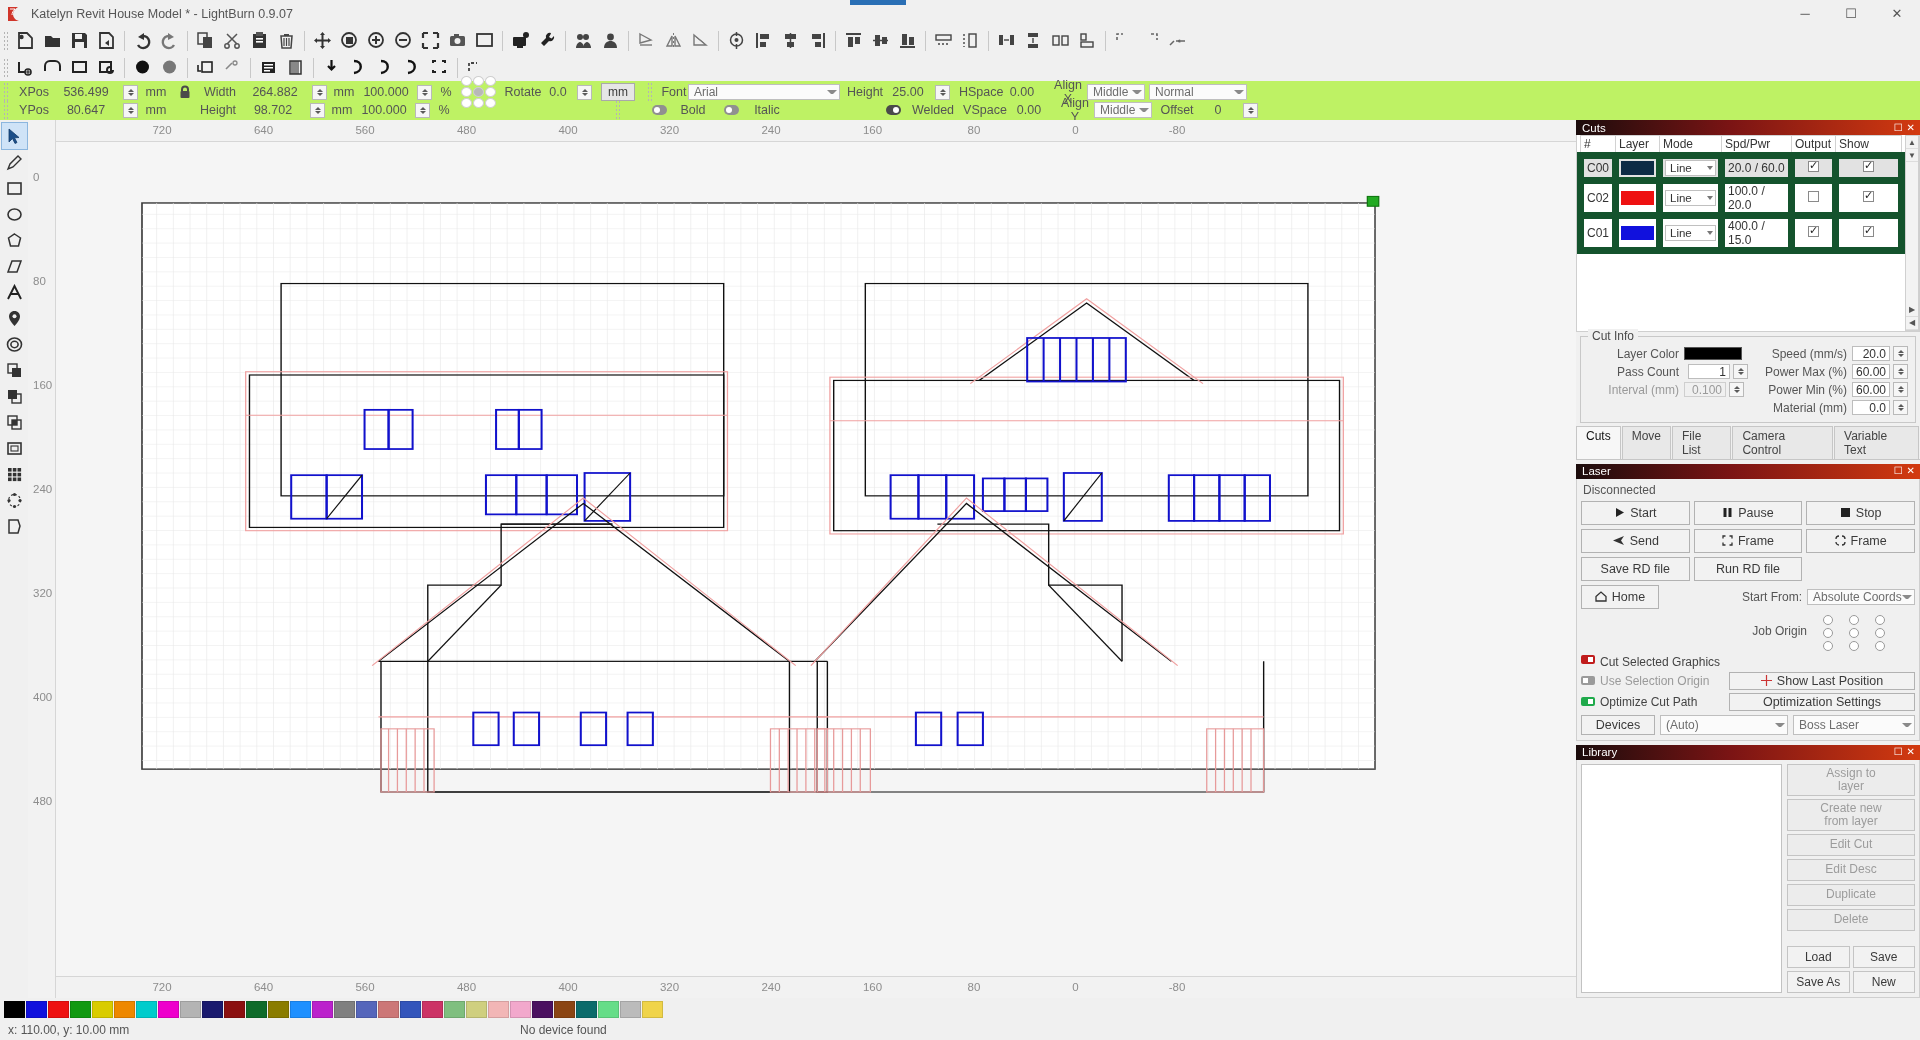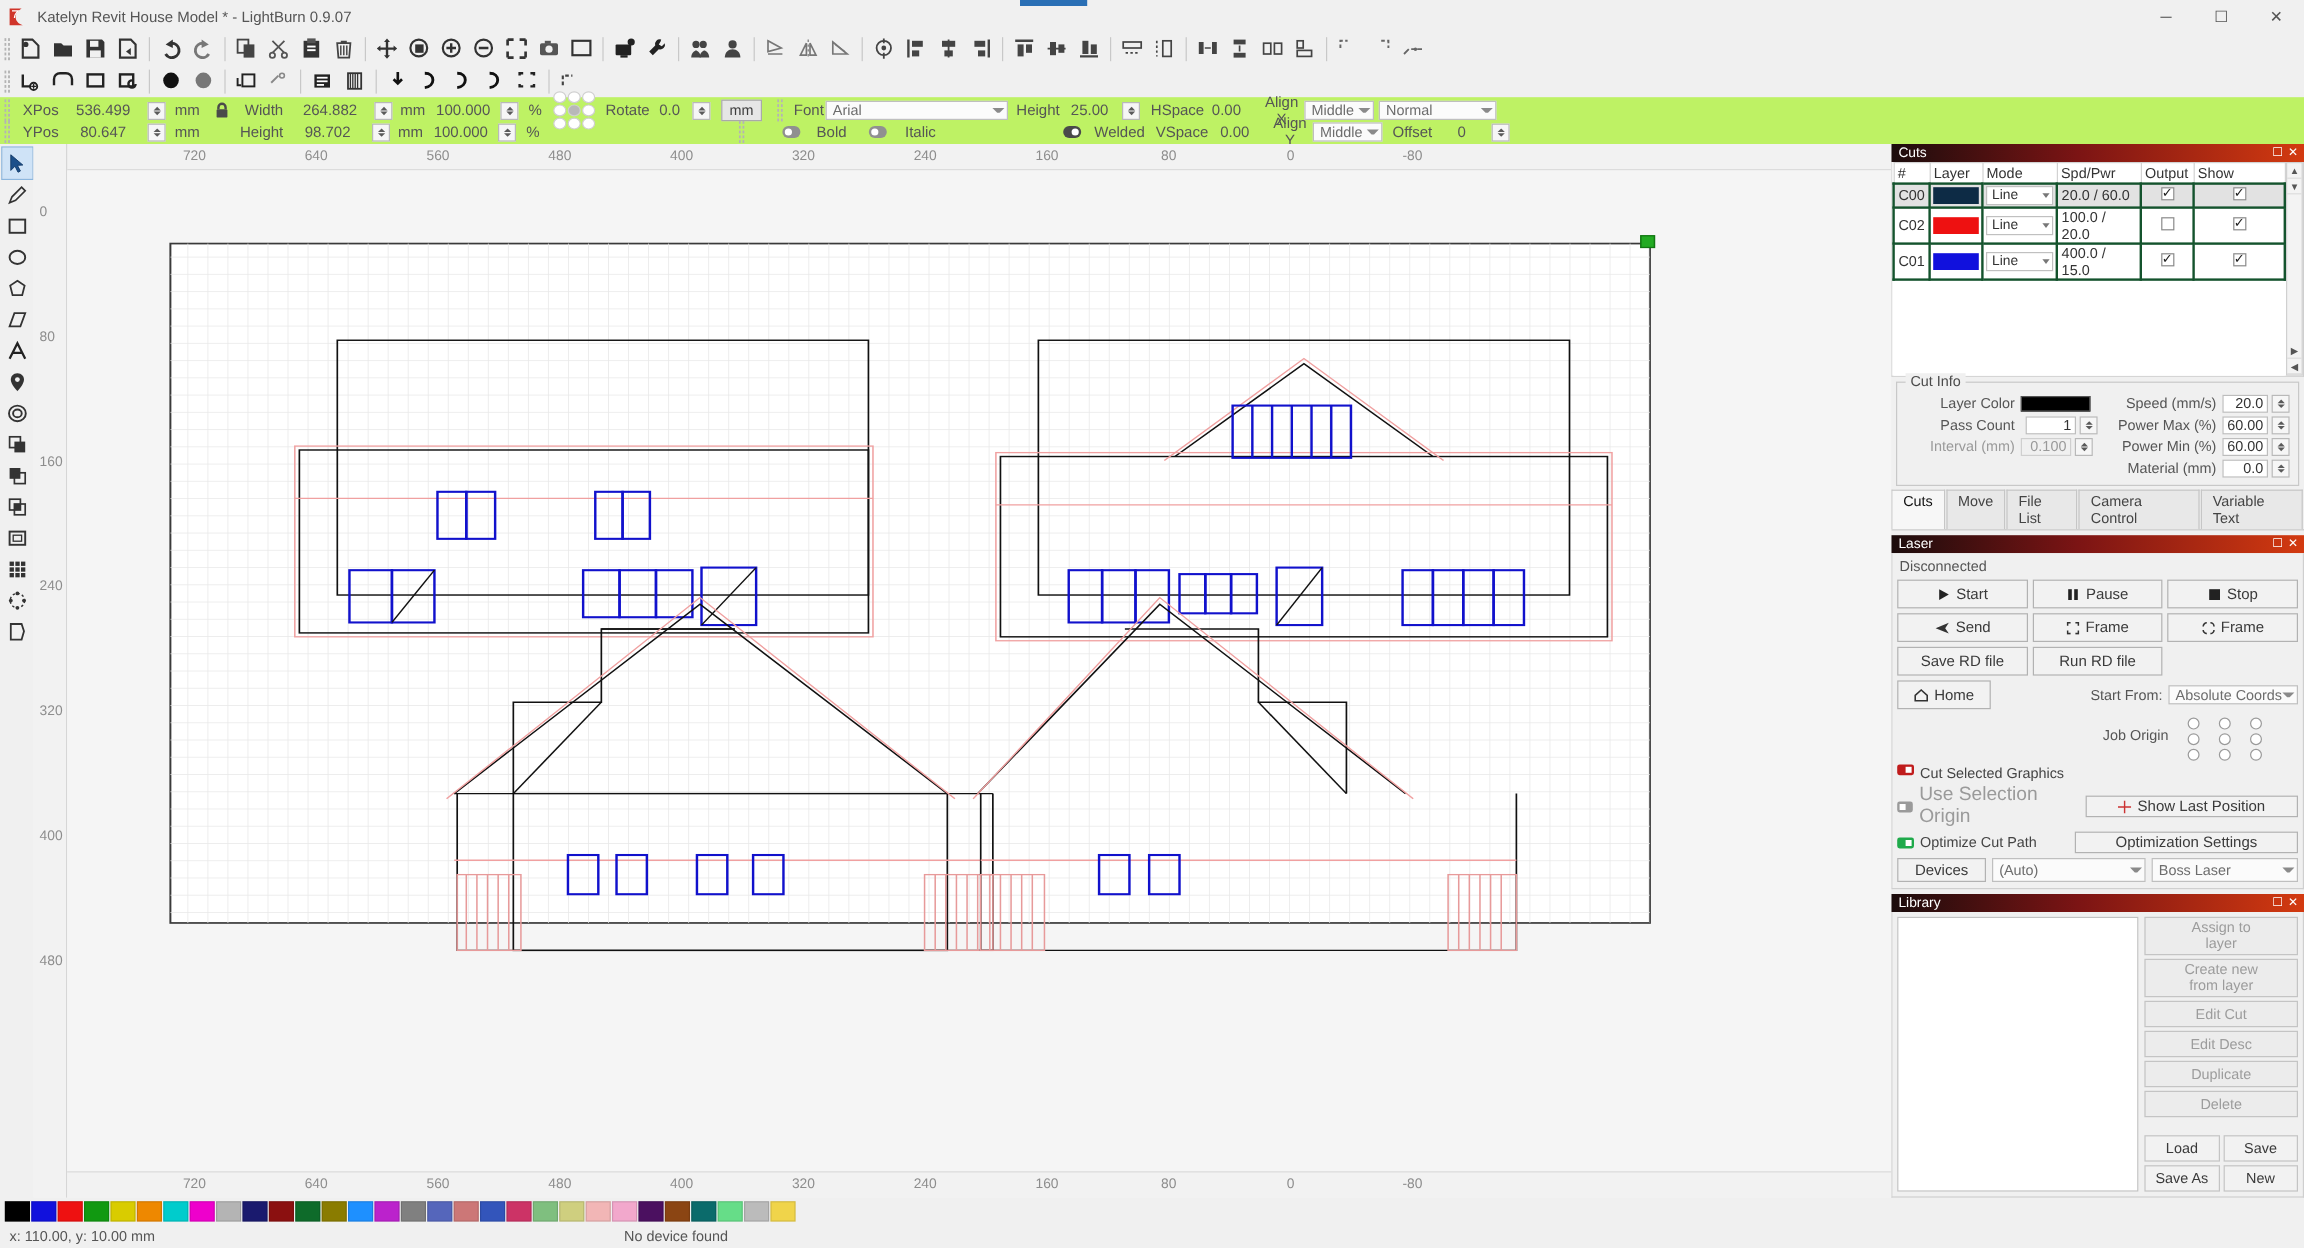--- a/index.html
+++ b/index.html
@@ -76,21 +76,21 @@
   .rightcol { width:344px; background:#f0f0f0; display:flex; flex-direction:column; padding:0; }
   .panel { margin:0; }
   .panel-title { height:15px; background:linear-gradient(90deg,#1b0c0c 0%,#7b1414 45%,#d33a10 100%); color:#fff; font-size:11.5px; display:flex; align-items:center; padding-left:6px; }
   .panel-title .pt-btns { margin-left:auto; display:flex; gap:4px; padding-right:5px; }
   .pt-btn { font-size:10px; color:#fff; line-height:1; }
   .panel-body { background:#f0f0f0; border:1px solid #cfcfcf; border-top:none; }
 
   
   .cuts-table { width:100%; border-collapse:collapse; font-size:12px; background:#fff; }
   .cuts-table th { background:#fff; border:1px solid #d2d2d2; font-weight:normal; color:#333; padding:1px 3px; font-size:12px; text-align:left; }
-  .cuts-table td { border:2px solid #14532d; padding:0 3px; height:16px; font-size:12px; color:#333; }
+  .cuts-table td { border:7px solid #14532d; padding:0 3px; height:16px; font-size:12px; color:#333; }
   .swatch { width:100%; height:14px; display:block; }
   .mini-sel { border:1px solid #c0c0c0; background:#fff; height:16px; display:flex; align-items:center; padding:0 2px 0 4px; font-size:11.5px; color:#333; }
   .mini-sel .caret { margin-left:auto; width:0;height:0;border-left:3.5px solid transparent;border-right:3.5px solid transparent;border-top:4px solid #777;}
   .chk { width:11px; height:11px; border:1px solid #8a8a8a; background:#fff; display:inline-block; position:relative; }
   .chk.on:after { content:"✓"; position:absolute; left:0px; top:-3px; font-size:11px; color:#222; }
 
   .scrollcol { width:14px; background:#f3f3f3; border:1px solid #d0d0d0; display:flex; flex-direction:column; align-items:center; }
   .sbtn { width:12px; height:13px; display:flex; align-items:center; justify-content:center; font-size:8px; color:#555; border-bottom:1px solid #ddd; }
 
   .groupbox { border:1px solid #c8c8c8; margin:4px 4px 3px 4px; padding:6px 4px 4px 4px; position:relative; }
@@ -1095,21 +1095,21 @@
                 <span class="radio"></span>
             </div>
           </div>
 
           <div style="display:flex;margin-top:2px">
             <span class="togglesm red"></span>
             <span style="font-size:12px;color:#444">Cut Selected Graphics</span>
           </div>
           <div style="display:flex;align-items:center;margin-top:3px">
             <span class="togglesm grey"></span>
-            <span style="font-size:16px;color:#9a9a9a">Use Selection Origin</span>
+            <span style="font-size:12px;color:#9a9a9a">Use Selection Origin</span>
             <div class="laserbtn" style="margin-left:auto;width:186px;height:18px">
               <svg width="11" height="11" viewBox="0 0 11 11">
                   <path d="M5.5 0v11M0 5.5h11" stroke="#cc3333" stroke-width="1.2"></path>
                 </svg>
               <span>Show Last Position</span>
             </div>
           </div>
           <div style="display:flex;align-items:center;margin-top:3px">
             <span class="togglesm green"></span>
             <span style="font-size:12px;color:#444">Optimize Cut Path</span>

